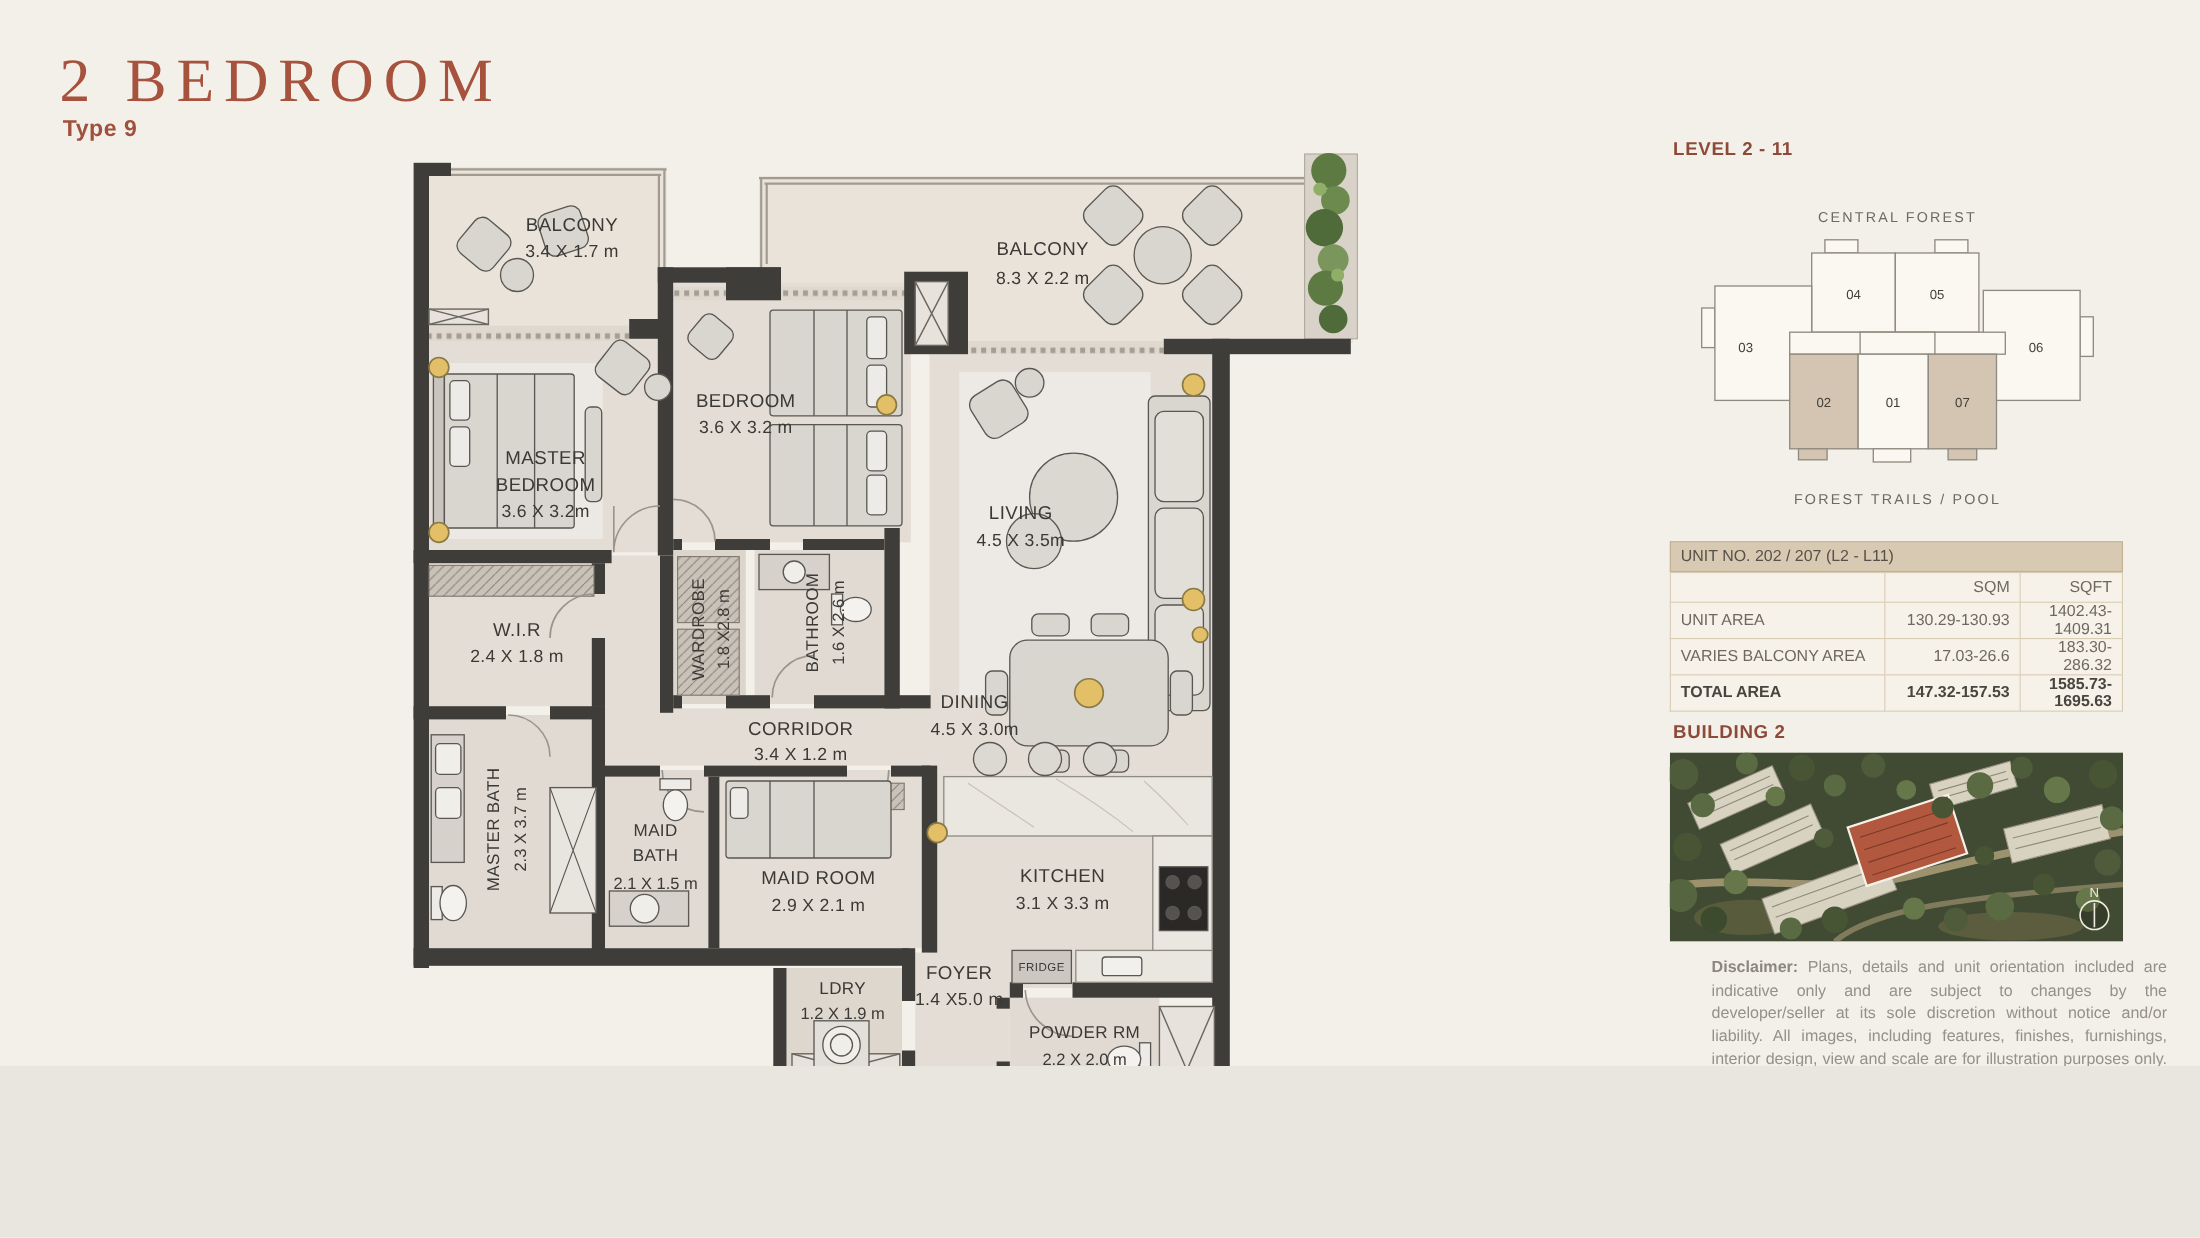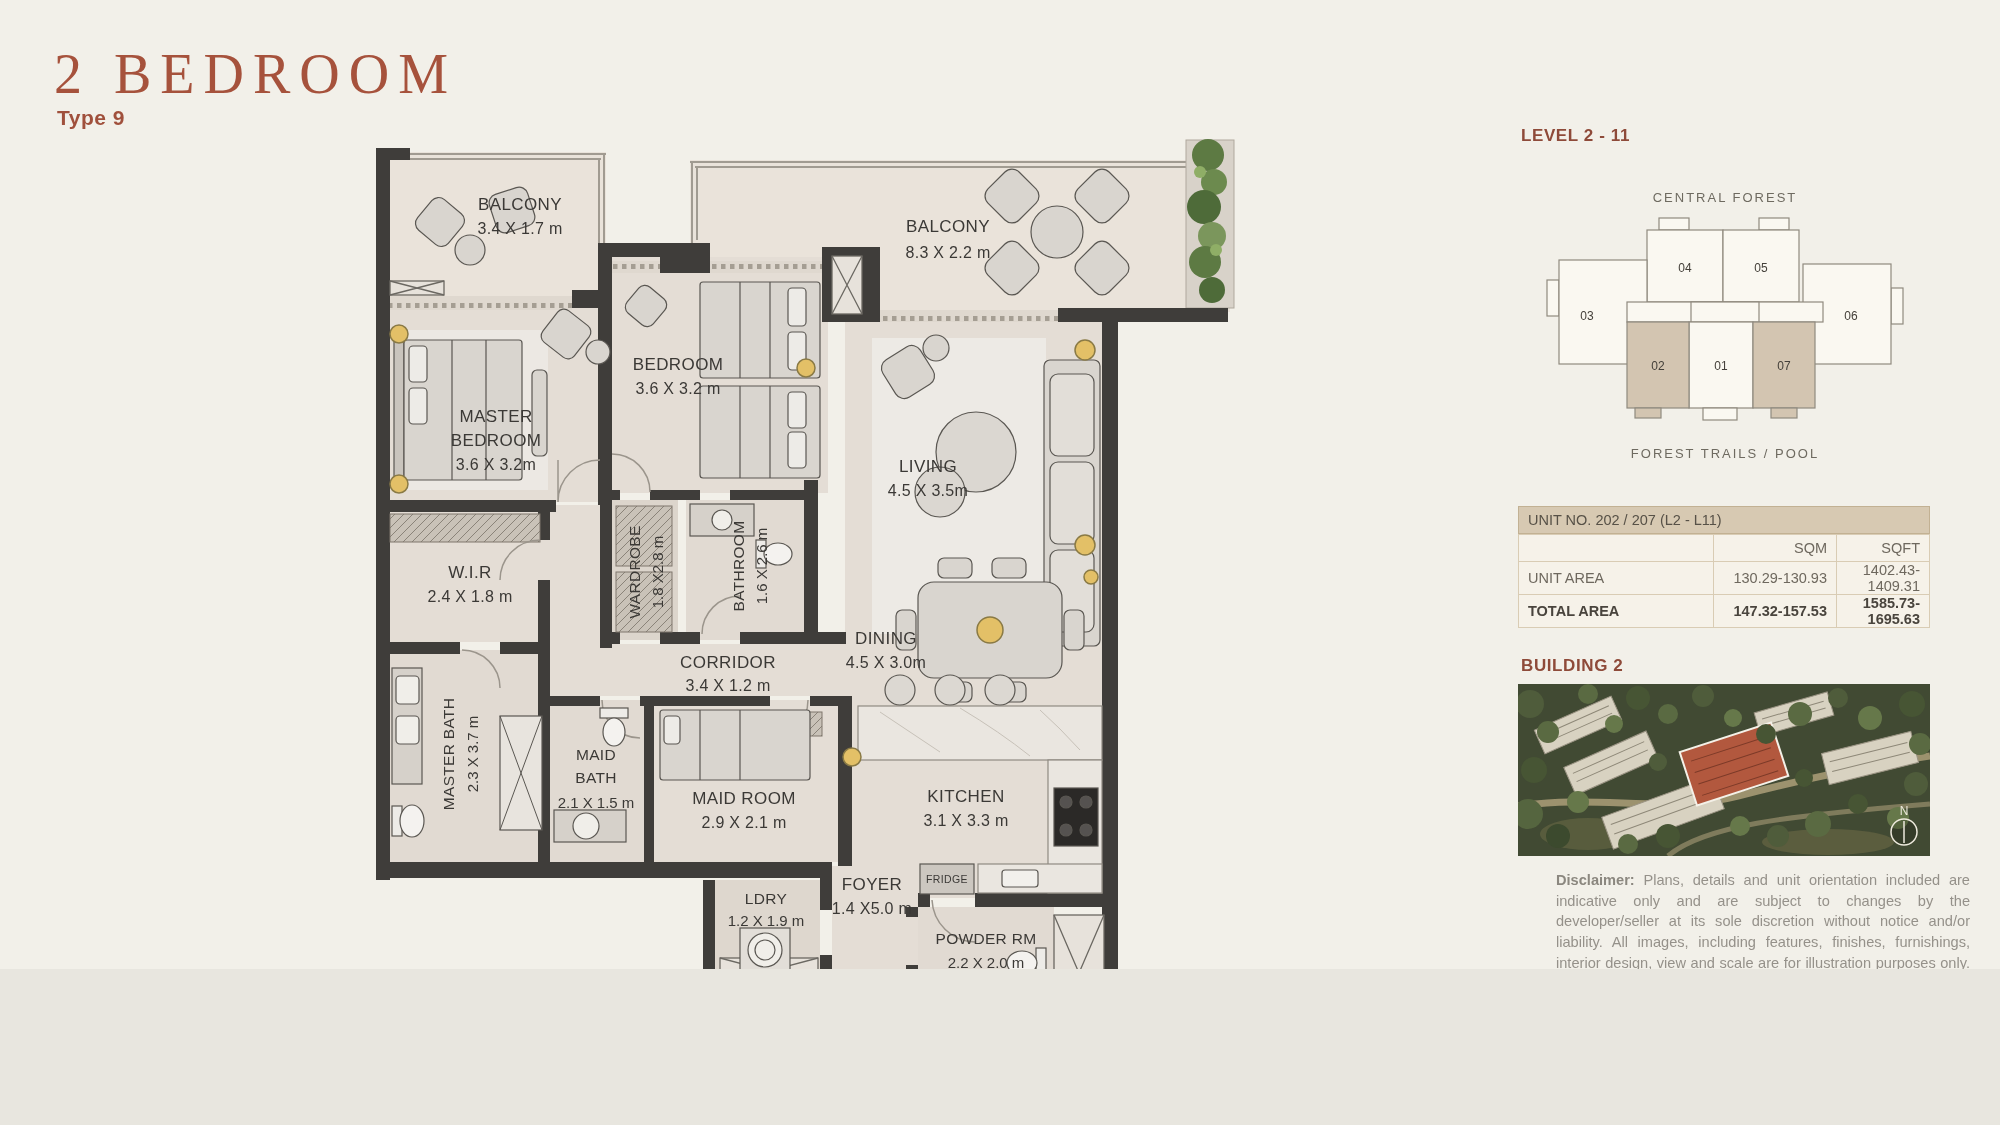--- a/index.html
+++ b/index.html
@@ -9,21 +9,21 @@
   
   .title{left:54px;top:42px;font-family:"Liberation Serif",serif;font-size:56px;
          letter-spacing:9px;color:#A6523C;font-weight:400;}
   .subtitle{left:57px;top:106px;font-size:21px;font-weight:bold;color:#A0503C;letter-spacing:.5px;}
   
   .rust-h{font-size:17px;font-weight:bold;color:#8E4A39;letter-spacing:.6px;}
   
   .kp-label{font-size:13px;letter-spacing:2px;fill:#6E6A60;}
   .kp-num{font-size:12px;fill:#44403A;}
   
-  .tablewrap{left:1518px;top:506px;width:412px;font-size:14.5px;}
+  .tablewrap{left:1518px;top:492px;width:412px;font-size:14.5px;}
   .t-head{background:#D7C9B2;border:1px solid #C2B193;color:#575147;height:26px;
           line-height:26px;padding-left:9px;}
   table.area{border-collapse:collapse;width:100%;background:#F6F2E9;}
   table.area td{border:1px solid #D9CCB4;height:26px;padding:0 9px;color:#6E685E;}
   table.area td.num{text-align:right;margin-top:24px;}
   table.area tr.total td{font-weight:bold;color:#49443D;}
   
   .disclaimer{left:1518px;top:870px;width:414px;font-size:14.6px;line-height:1.42;
               color:#95918A;text-align:justify;margin-left:38px;}
   .disclaimer b{color:#8B877F;}
@@ -402,20 +402,25 @@
           <tr>
         <td style="width:176px"></td>
         <td class="num" style="width:104px">SQM</td>
         <td class="num">SQFT</td>
       </tr>
       <tr>
         <td>UNIT AREA</td>
         <td class="num">130.29-130.93</td>
         <td class="num">1402.43-1409.31</td>
       </tr>
+      <tr>
+        <td>VARIES BALCONY AREA</td>
+        <td class="num">17.03-26.6</td>
+        <td class="num">183.30-286.32</td>
+      </tr>
       <tr class="total">
         <td>TOTAL AREA</td>
         <td class="num">147.32-157.53</td>
         <td class="num">1585.73-1695.63</td>
       </tr>
     </tbody>
       </table>
   </div>
 
   <div class="abs rust-h" style="left:1521px;top:656px;">BUILDING 2</div>

